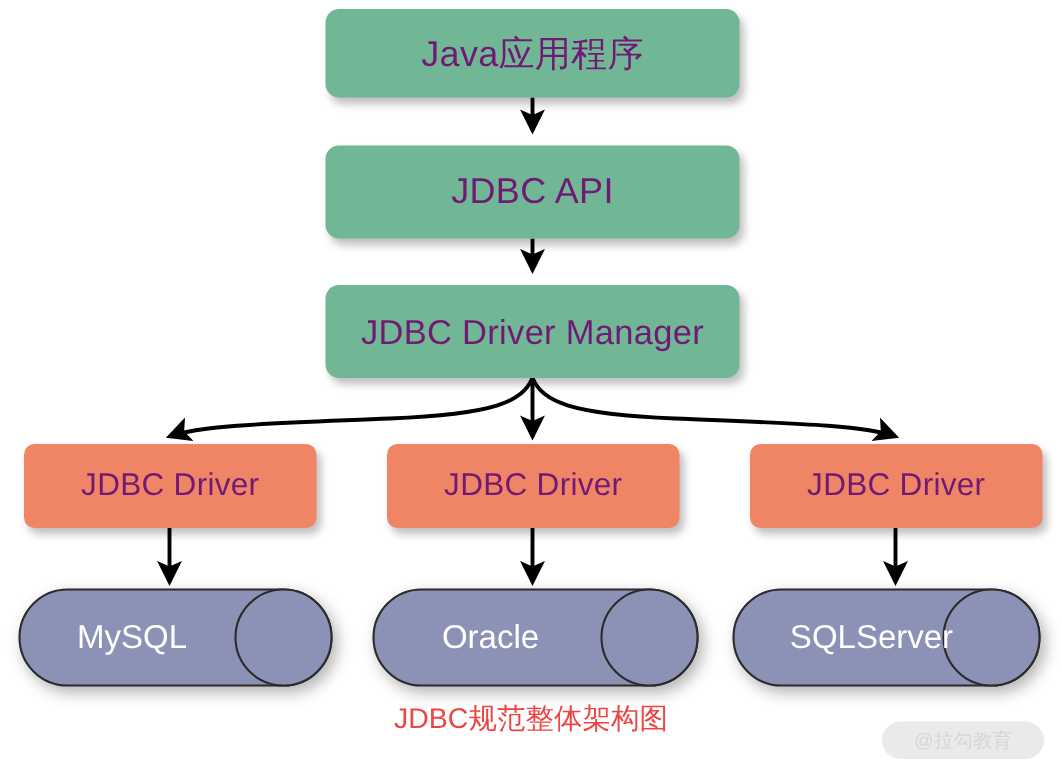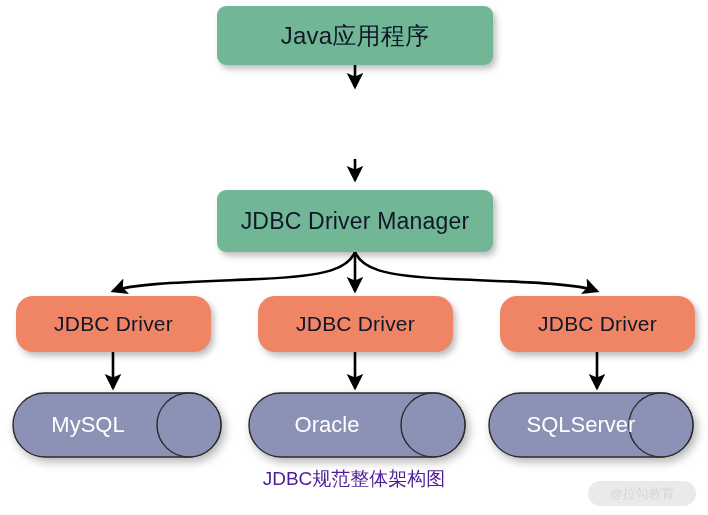--- a/index.html
+++ b/index.html
@@ -16,36 +16,36 @@
     height: 515px;
     background: #ffffff;
     overflow: hidden;
   }
   .node {
     position: absolute;
     box-sizing: border-box;
     display: flex;
     align-items: center;
     justify-content: center;
-    color: #0f172a;
+    color: #701a75;
     font-weight: 400;
     letter-spacing: 0.2px;
     white-space: nowrap;
     user-select: none;
   }
   .node-green {
     background: #72b795;
     border-radius: 9px;
     box-shadow: 3px 4px 6px rgba(0,0,0,0.26);
     font-size: 24px;
   }
   .node-green.small-text { font-size: 23px; }
   .node-orange {
     background: #f08566;
-    border-radius: 17px;
+    border-radius: 7px;
     box-shadow: 3px 4px 6px rgba(0,0,0,0.26);
     font-size: 21px;
   }
   .cyl {
     position: absolute;
     box-sizing: border-box;
     filter: drop-shadow(3px 4px 5px rgba(0,0,0,0.3));
   }
   .cyl svg { display: block; }
   .cyl-label {
@@ -66,21 +66,21 @@
     width: 708px;
     height: 515px;
     pointer-events: none;
   }
   #caption {
     position: absolute;
     left: 0;
     top: 466px;
     width: 708px;
     text-align: center;
-    color: #4c1d95;
+    color: #ef4444;
     font-size: 19px;
     user-select: none;
   }
   #watermark {
     position: absolute;
     left: 588px;
     top: 481px;
     width: 108px;
     height: 25px;
     border-radius: 13px;
@@ -135,20 +135,23 @@
 
     <g>
       <line x1="597" y1="352" x2="597" y2="388" stroke="#000000" stroke-width="2.6" marker-end="url(#arrowhead)"></line>
     </g>
   </svg>
 
   <div class="node node-green" style="left:217px; top:6px; width:276px; height:59px;">
     <span>Java应用程序</span>
   </div>
 
+  <div class="node node-green" style="left:217px; top:97px; width:276px; height:62px;">
+    <span>JDBC API</span>
+  </div>
 
   <div class="node node-green small-text" style="left:217px; top:190px; width:276px; height:62px;">
     <span>JDBC Driver Manager</span>
   </div>
 
   <div class="node node-orange" style="left:16px; top:296px; width:195px; height:56px;">
     <span>JDBC Driver</span>
   </div>
 
   <div class="node node-orange" style="left:258px; top:296px; width:195px; height:56px;">

